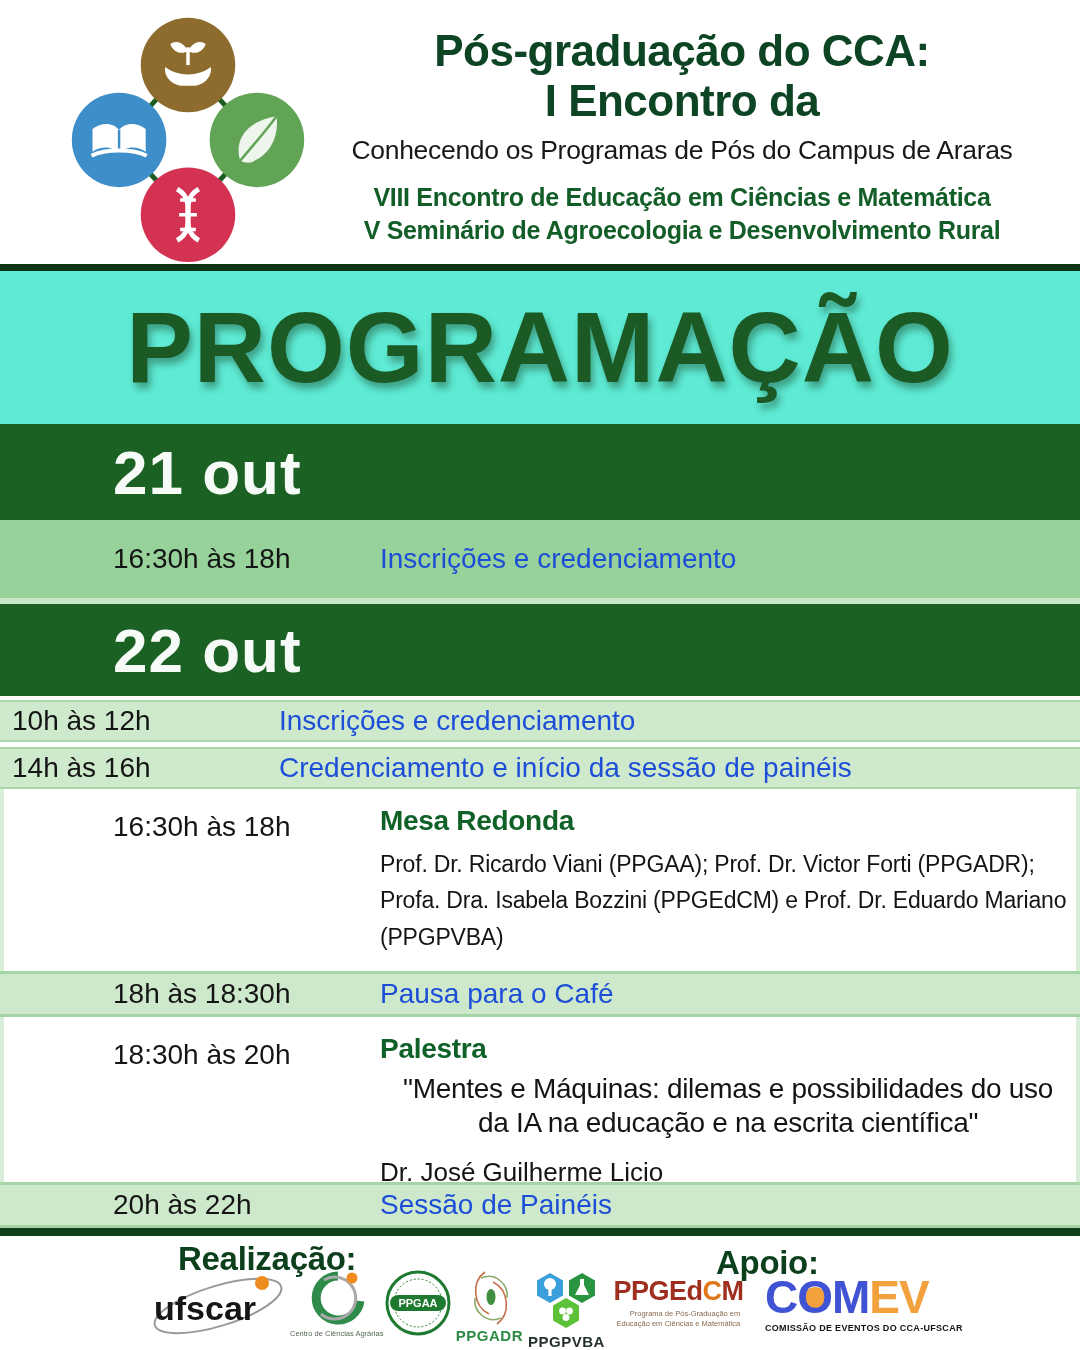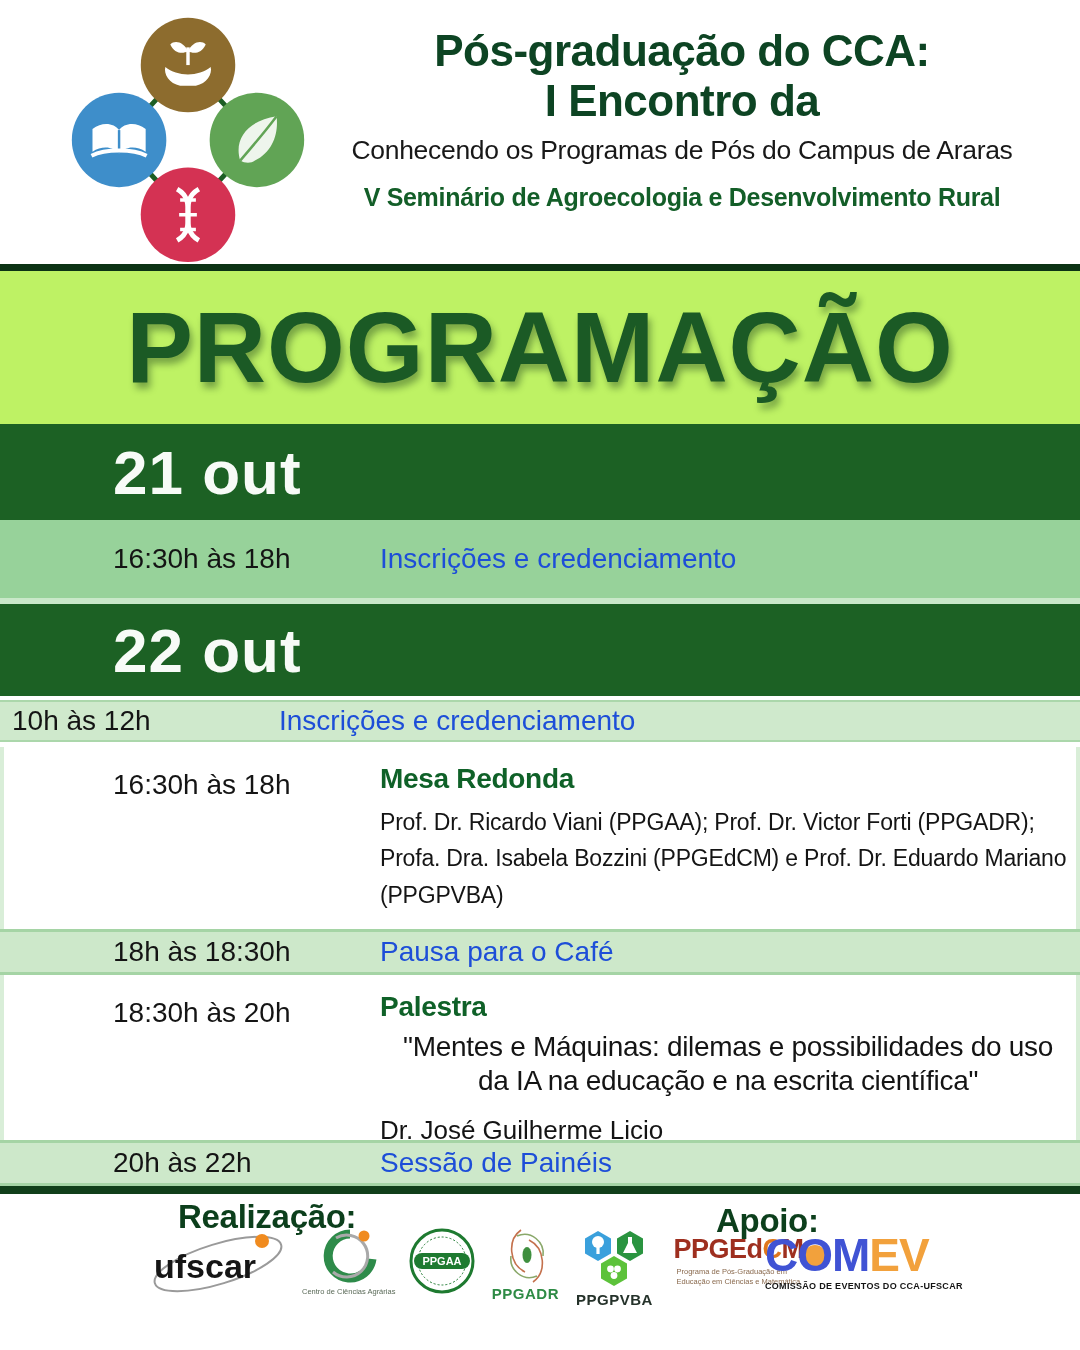--- a/index.html
+++ b/index.html
@@ -12,21 +12,21 @@
   
   .header{position:relative;height:264px;background:#ffffff;}
   .event-logo{position:absolute;left:60px;top:6px;width:256px;height:256px;}
   .header-text{position:absolute;left:308px;top:26px;width:748px;text-align:center;}
   .title-line{font-size:44px;font-weight:800;color:#0d4423;line-height:1.14;letter-spacing:-0.5px;}
   .subtitle{margin-top:9px;font-size:26.5px;font-weight:500;color:#181818;letter-spacing:-0.3px;}
   .event-line{font-size:25px;font-weight:800;color:#135e28;line-height:1.32;letter-spacing:-0.3px;}
   .event-lines{margin-top:15px;}
   
   .divider-top{height:7px;background:#0d3315;}
-  .prog-band{height:153px;background:#bef264;display:flex;align-items:center;justify-content:center;}
+  .prog-band{height:153px;background:#5eead4;display:flex;align-items:center;justify-content:center;}
   .prog-title{font-size:100px;font-weight:800;color:#1b5a25;letter-spacing:1px;
     text-shadow:3px 6px 7px rgba(15,50,20,0.40);}
   .day-band{background:#1c6124;display:flex;align-items:center;padding-left:113px;}
   .day-band-1{height:96px;}
   .day-band-2{height:92px;}
   .day-label{font-size:62px;font-weight:800;color:#f7fbf7;letter-spacing:1px;}
   
   .row{display:flex;align-items:center;padding-left:113px;box-sizing:border-box;}
   .row-big{height:78px;background:#97d29a;}
   .gap-light{height:6px;background:#c9e8c9;}
@@ -48,21 +48,21 @@
     color:#141414;line-height:1.22;letter-spacing:-0.3px;}
   .block-title-quote{max-width:668px;}
   .speakers{margin-top:9px;font-size:23px;color:#141414;line-height:1.58;width:702px;letter-spacing:-0.2px;}
   .speaker-name{margin-top:17px;font-size:26px;color:#141414;}
   .divider-bottom{height:8px;background:#113f1a;}
   
   .footer{position:relative;height:113px;background:#ffffff;}
   .footer-label{position:absolute;font-size:33px;font-weight:600;color:#0c3f1c;letter-spacing:-0.3px;}
   .realizacao-label{left:178px;top:4px;}
   .apoio-label{left:716px;top:8px;}
-  .realizacao-logos{position:absolute;left:140px;top:34px;display:flex;align-items:flex-start;gap:12px;}
+  .realizacao-logos{position:absolute;left:140px;top:34px;display:flex;align-items:flex-start;gap:0;text-align:right;}
   .logo-block{display:flex;flex-direction:column;align-items:center;}
   .logo-caption{font-size:7.5px;color:#5a6a58;margin-top:1px;white-space:nowrap;}
   .ppgadr-text{font-size:15px;font-weight:600;color:#2e8b45;margin-top:1px;letter-spacing:0.5px;}
   .ppgpvba-text{font-size:15px;font-weight:800;color:#25322a;margin-top:1px;letter-spacing:0.5px;}
   .ppgedcm{width:142px;padding-top:8px;}
   .ppgedcm-word{font-size:27px;font-weight:800;line-height:1;letter-spacing:-0.5px;}
   .ppgedcm-main{color:#9e2f1f;}
   .ppgedcm-c{color:#e0771c;}
   .ppgedcm-caption{font-size:7.5px;color:#8a6a4e;line-height:1.35;margin-top:4px;}
   .comev{position:absolute;left:765px;top:38px;width:200px;}
@@ -111,20 +111,21 @@
         <path d="M-11,-26 C12,-13 -12,13 11,26" stroke="#ffffff" stroke-width="5" fill="none"></path>
         <path d="M11,-26 C-12,-13 12,13 -11,26" stroke="#ffffff" stroke-width="5" fill="none"></path>
         <path d="M-8,-15 L8,-15 M-9,0 L9,0 M-8,15 L8,15" stroke="#ffffff" stroke-width="3.5"></path>
       </g>
     </svg>
     <div class="header-text">
       <div class="title-line">Pós-graduação do CCA:</div>
       <div class="title-line">I Encontro da</div>
       <div class="subtitle">Conhecendo os Programas de Pós do Campus de Araras</div>
       <div class="event-lines">
+        <div class="event-line">VIII Encontro de Educação em Ciências e Matemática</div>
         <div class="event-line">V Seminário de Agroecologia e Desenvolvimento Rural</div>
       </div>
     </div>
   </header>
 
   <div class="divider-top"></div>
 
   <section class="prog-band">
     <h2 class="prog-title" style="margin:0;">PROGRAMAÇÃO</h2>
   </section>
@@ -141,20 +142,24 @@
   <section class="day-band day-band-2">
     <div class="day-label">22 out</div>
   </section>
   <div class="gap-white-sm"></div>
 
   <div class="row row-pale">
     <div class="time">10h às 12h</div>
     <div class="activity">Inscrições e credenciamento</div>
   </div>
   <div class="gap-white"></div>
+  <div class="row row-pale">
+    <div class="time">14h às 16h</div>
+    <div class="activity">Credenciamento e início da sessão de painéis</div>
+  </div>
 
   <div class="block block-mesa">
     <div class="time">16:30h às 18h</div>
     <div class="block-content">
       <div class="kind">Mesa Redonda</div>
       <div class="speakers">Prof. Dr. Ricardo Viani (PPGAA); Prof. Dr. Victor Forti (PPGADR); Profa. Dra. Isabela Bozzini (PPGEdCM) e Prof. Dr. Eduardo Mariano (PPGPVBA)</div>
     </div>
   </div>
 
   <div class="row row-pale-tall">

